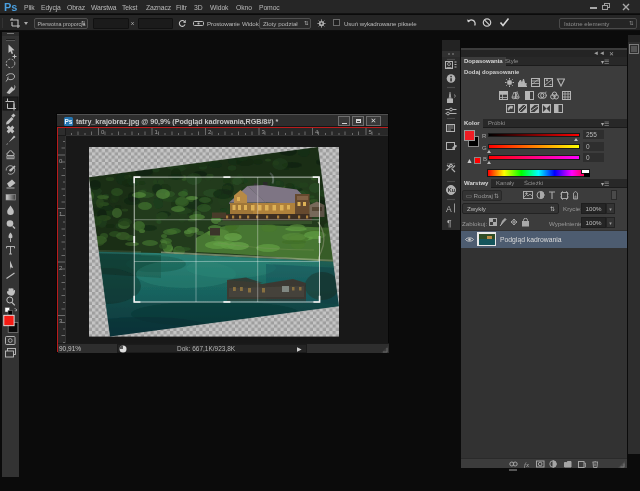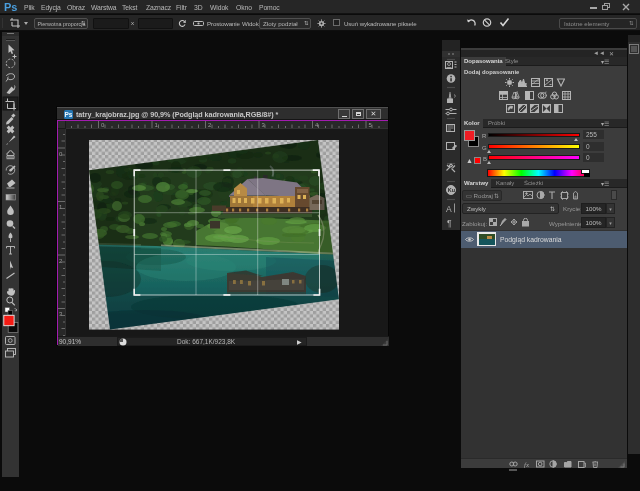--- a/index.html
+++ b/index.html
@@ -3,21 +3,21 @@
 *{margin:0;padding:0;box-sizing:border-box}
 html,body{width:640px;height:491px;overflow:hidden;background:#0b0b0b;font-family:"Liberation Sans",sans-serif}
 .a{position:absolute}
 #app{position:relative;width:640px;height:491px;background:#0b0b0b}
 #menubar{left:0;top:0;width:640px;height:14px;background:#262626;border-bottom:1px solid #121212}
 .mi{position:absolute;top:3.5px;color:#b8b8b8;font-size:6.8px;letter-spacing:-0.1px}
 #optbar{left:0;top:15px;width:640px;height:16px;background:#252525;border-bottom:1px solid #0e0e0e}
 .ot{position:absolute;color:#b9b9b9;font-size:6.2px;top:20px;white-space:nowrap;letter-spacing:-0.1px}
 #toolbar{left:2px;top:36px;width:17px;height:441px;background:#333}
 #toolhead{left:2px;top:32px;width:17px;height:4px;background:#2b2b2b}
-#docwin{left:56px;top:106px;width:333px;height:240px;background:#a21caf;border:1px solid #060606}
+#docwin{left:56px;top:113px;width:333px;height:240px;background:#b91c1c;border:1px solid #060606}
 #iconstrip{left:442px;top:51px;width:18px;height:179px;background:#2b2b2b}
 #dock{left:461px;top:48px;width:166px;height:420px;background:#3c3c3c}
 #farstrip{left:628px;top:42px;width:12px;height:412px;background:#2d2d2d}
 #farstriphead{left:628px;top:35px;width:12px;height:7px;background:#232323}
 .tabbar{position:absolute;width:166px;height:9px;background:#282828;border-bottom:1px solid #1b1b1b}
 .tab{position:absolute;top:0;height:9px;font-size:6px;line-height:9px;color:#8f8f8f;padding:0 3px;white-space:nowrap}
 .on{background:#3c3c3c;color:#d8d8d8;font-weight:bold}
 .pm{position:absolute;color:#a9a9a9;font-size:6px}
 svg{display:block}
 </style></head>

